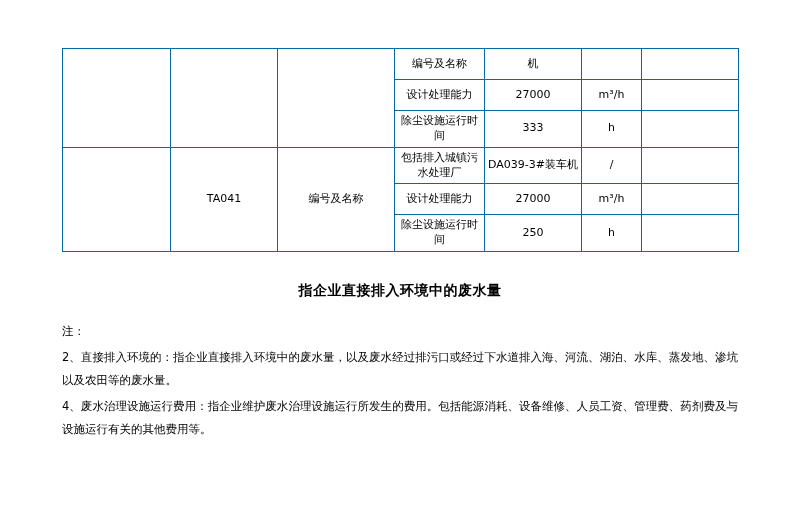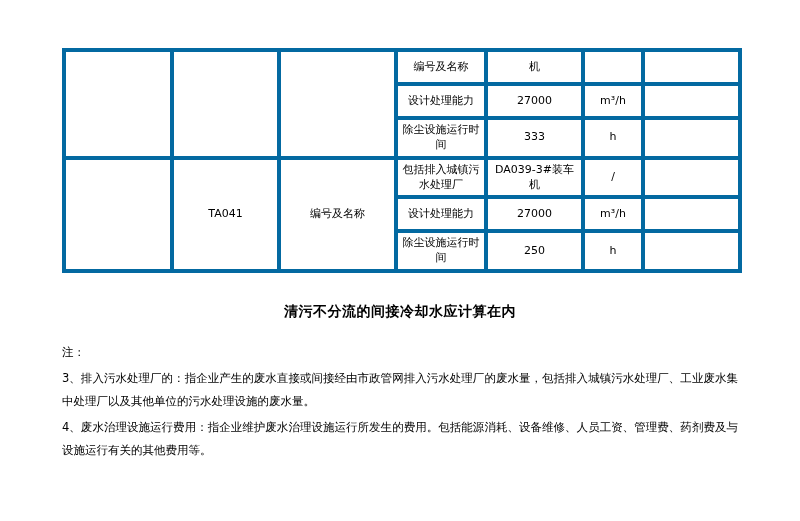--- a/index.html
+++ b/index.html
@@ -23,21 +23,21 @@
   }
   
   table.report {
     border-collapse: collapse;
     table-layout: fixed;
     width: 676px;
     margin-top: 48px;
     margin-left: 0;
   }
   table.report td {
-    border: 4px solid #0369a1;
+    border: 1px solid #0369a1;
     font-size: 11px;
     line-height: 1.35;
     text-align: center;
     vertical-align: middle;
     padding: 3px 2px;
     height: 24px;
     word-break: break-all;
   }
   .col-a { width: 108px; }
   .col-b { width: 107px; }
@@ -127,21 +127,21 @@
       </tr>
       <tr>
         <td class="cell-tall">除尘设施运行时间</td>
         <td class="cell-tall">250</td>
         <td class="cell-tall">h</td>
         <td class="cell-tall"></td>
       </tr>
     </tbody>
   </table>
 
-  <div class="section-title">清污不分流的间接冷却水应计算在内</div>
+  <div class="section-title">指企业直接排入环境中的废水量</div>
 
   <div class="notes">
     <p class="note-label">注：</p>
-    <p>3、排入污水处理厂的：指企业产生的废水直接或间接经由市政管网排入污水处理厂的废水量，包括排入城镇污水处理厂、工业废水集中处理厂以及其他单位的污水处理设施的废水量。</p>
+    <p>2、直接排入环境的：指企业直接排入环境中的废水量，以及废水经过排污口或经过下水道排入海、河流、湖泊、水库、蒸发地、渗坑以及农田等的废水量。</p>
     <p>4、废水治理设施运行费用：指企业维护废水治理设施运行所发生的费用。包括能源消耗、设备维修、人员工资、管理费、药剂费及与设施运行有关的其他费用等。</p>
   </div>
 
 </div>
 
 </body></html>

